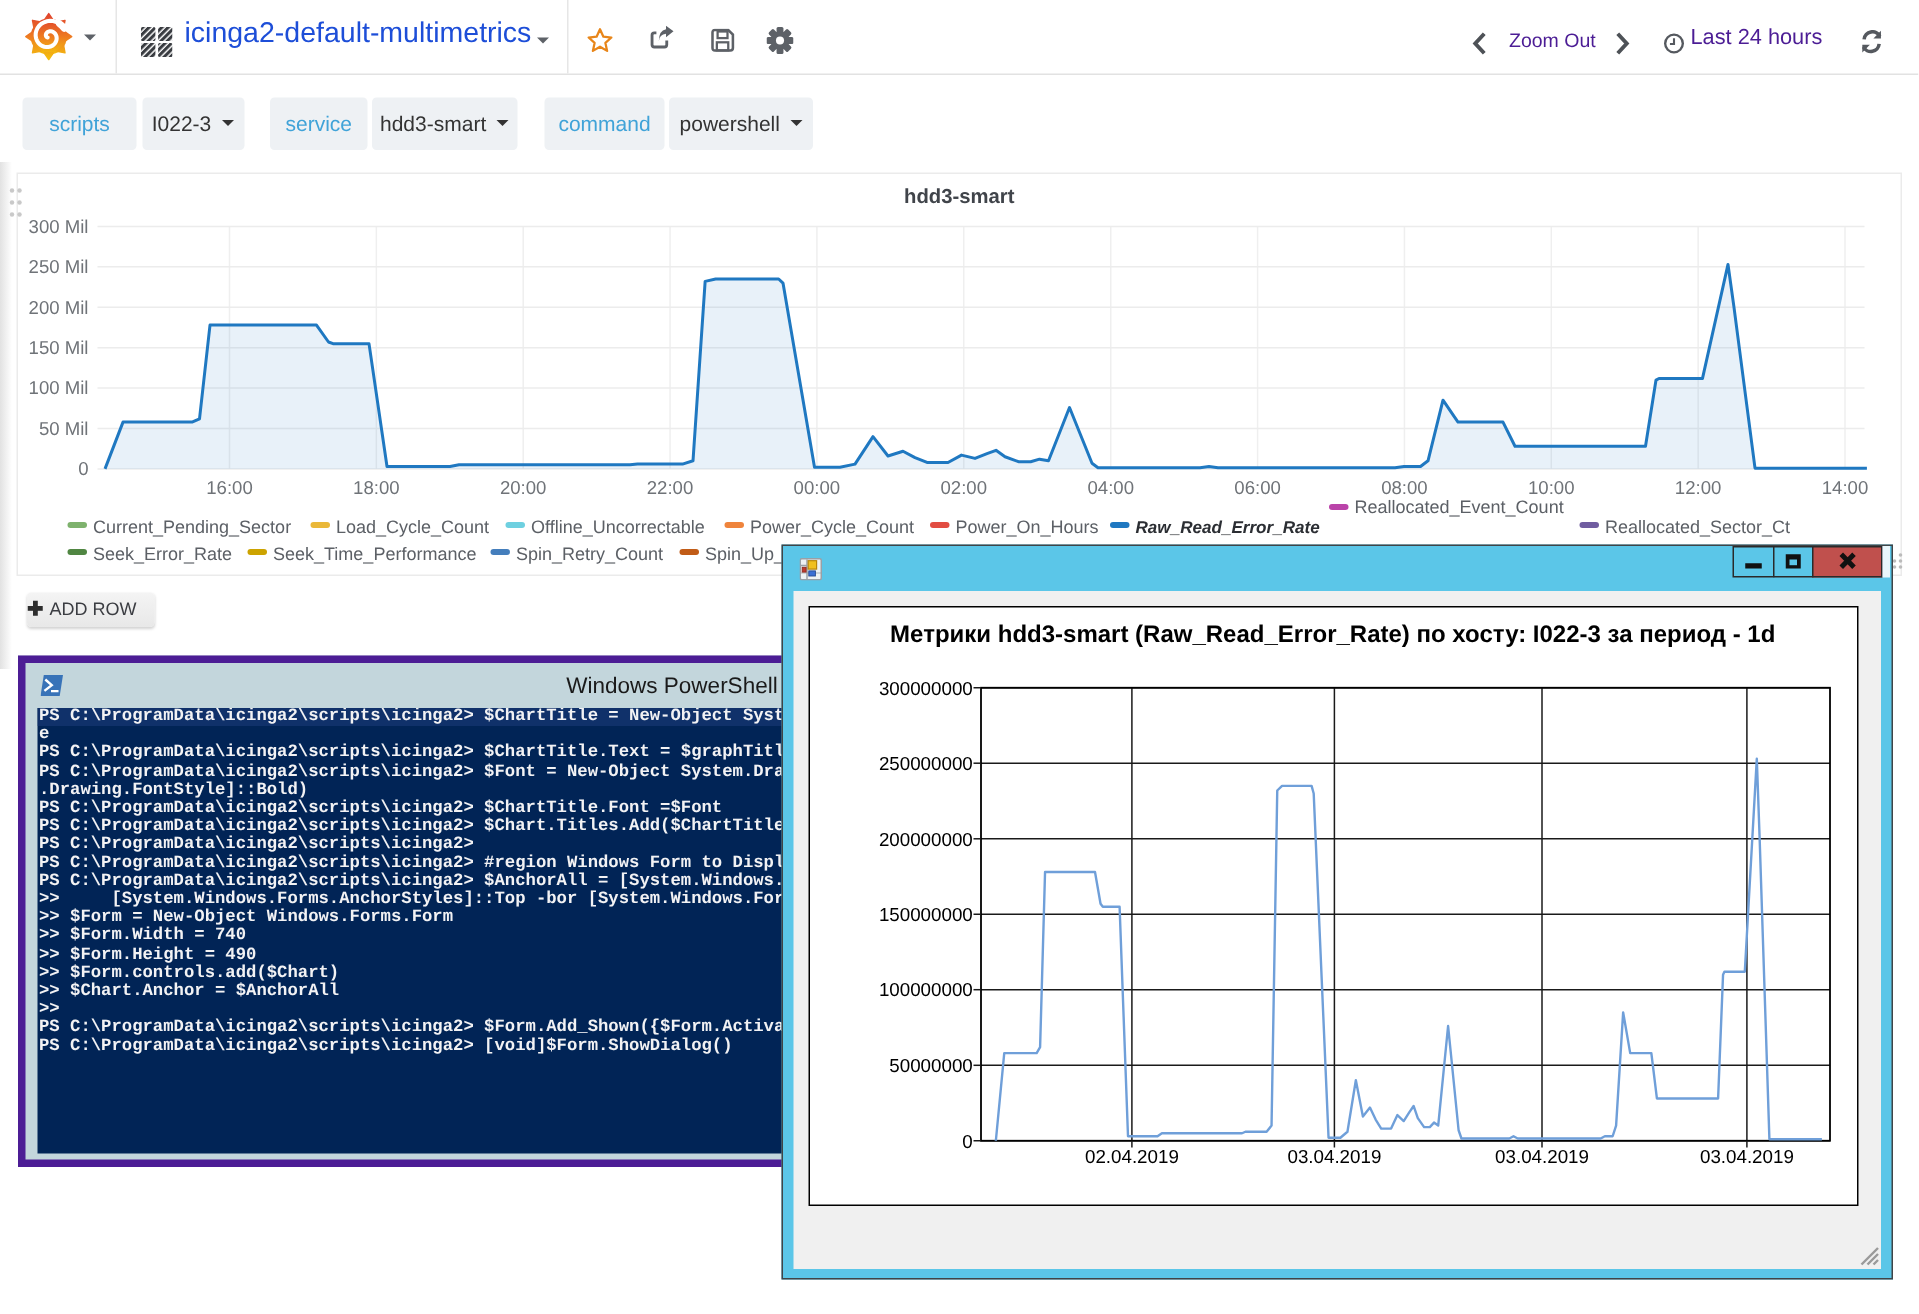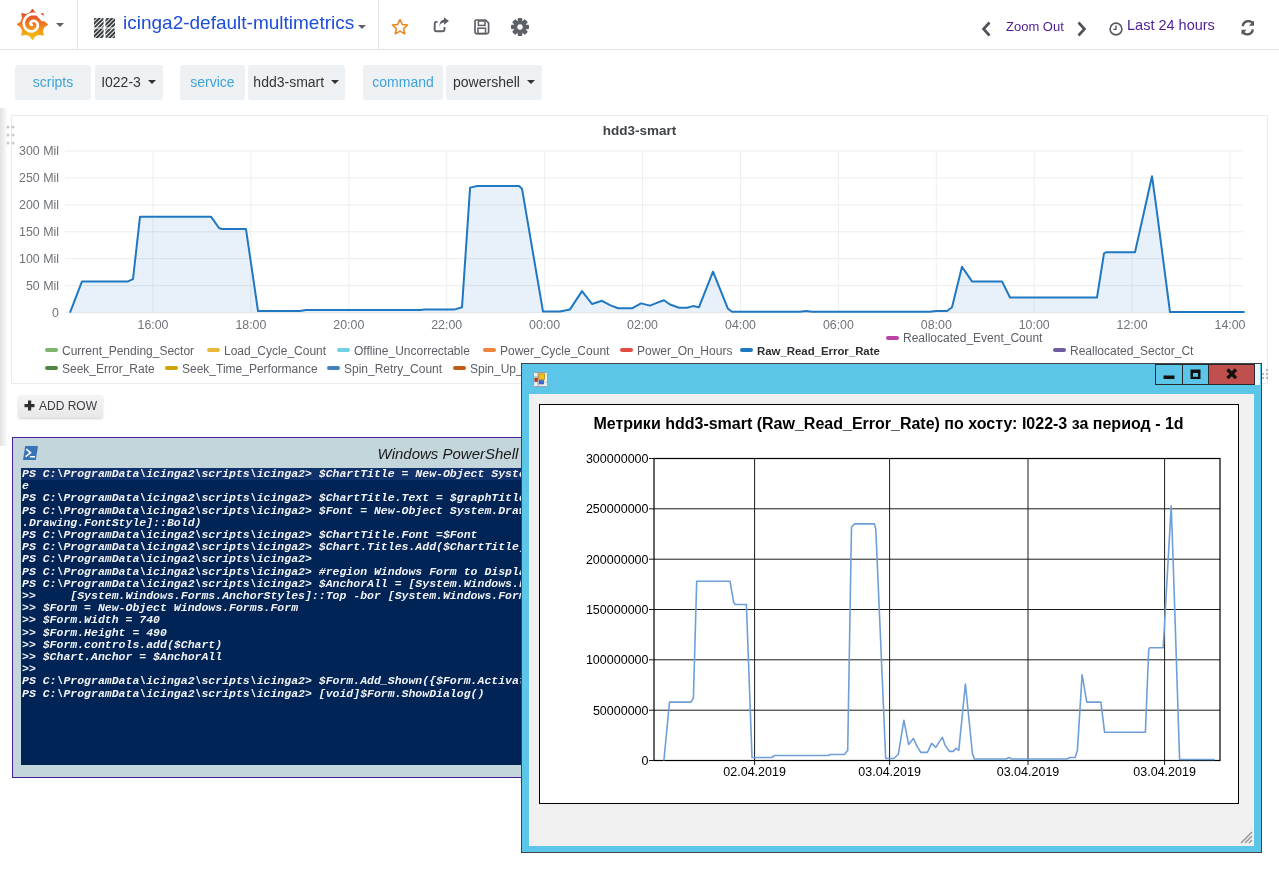--- a/index.html
+++ b/index.html
@@ -12,25 +12,25 @@
 
 .chip { position:absolute; top:64.5px; height:35.5px; background:#eef1f4; border-radius:3px; font-size:14px; line-height:35.5px; text-align:center; }
 .chipl { color:#40a3d8; }
 .chipv { color:#333; }
 .chipcaret { display:inline-block; width:0; height:0; border-left:4px solid transparent; border-right:4px solid transparent; border-top:4.5px solid #333; margin-left:7px; vertical-align:middle; margin-top:-2px; }
 
 .panel { position:absolute; left:11px; top:115px; width:1257px; height:269px; background:#fff; border:1px solid #ebebeb; }
 .ptitle { position:absolute; left:0; top:123px; width:1279px; text-align:center; font-size:13.5px; font-weight:700; color:#40444a; }
 .lgi { position:absolute; height:16px; font-size:12px; color:#5c6066; white-space:nowrap; }
 .lgc { display:inline-block; width:13px; height:4px; border-radius:2px; vertical-align:middle; margin-right:4px; margin-top:-2px; }
-.lgsel { color:#2b2e33; font-weight:700; font-size:11.4px; }
-
-.addrow { position:absolute; left:18px; top:394.5px; width:85px; height:23px; background:linear-gradient(180deg,#f4f4f4,#e8e8e8); border-radius:3px; font-size:12px; color:#3b3d42; line-height:23px; text-align:center; box-shadow:0 1px 2px rgba(0,0,0,0.18); }
-
-.pswin { position:absolute; left:12px; top:437px; width:872px; height:341px; background:#c3d6dc; border:1px solid #4c1d95; z-index:5;font-style:italic; }
+.lgsel { color:#2b2e33; font-weight:700; font-size:11.4px;font-style:italic; }
+
+.addrow { position:absolute; left:18px; top:394.5px; width:85px; height:23px; background:linear-gradient(180deg,#f4f4f4,#e8e8e8); border-radius:3px; font-size:12px; color:#3b3d42; line-height:23px; box-shadow:0 1px 2px rgba(0,0,0,0.18); }
+
+.pswin { position:absolute; left:12px; top:437px; width:872px; height:341px; background:#c3d6dc; border:5px solid #4c1d95; z-index:5; }
 .pstitle { position:absolute; left:0; top:0; width:100%; height:30px; text-align:center; font-size:15px; color:#1a1a1a; line-height:31px; }
 .psconsole { position:absolute; left:8px; top:30px; width:844px; height:297px; background:#012456; overflow:hidden; }
 .cl { font-family:"Liberation Mono",monospace; font-size:11.5px; line-height:12.2px; color:#f2f2f4; white-space:pre; padding-left:1px; font-weight:bold; }
 .hl { background:#10316a; }
 
 .formwin { position:absolute; left:521px; top:363px; width:741px; height:490px; background:#5bc6e8; border:1px solid #404447; z-index:10; }
 .formcontent { position:absolute; left:7px; top:30px; width:725px; height:452px; background:#f0f0f0; }
 .wbtn { position:absolute; top:0; height:21px; border:1px solid #2a2a2a; }
 .chartbox { position:absolute; left:538.5px; top:404px; width:700px; height:399.5px; background:#fff; border:1px solid #000; z-index:11; }
 .ftitle { position:absolute; left:539px; top:415px; width:699px; text-align:center; font-size:16px; font-weight:700; color:#000; z-index:12; font-family:"Liberation Sans",sans-serif; }

